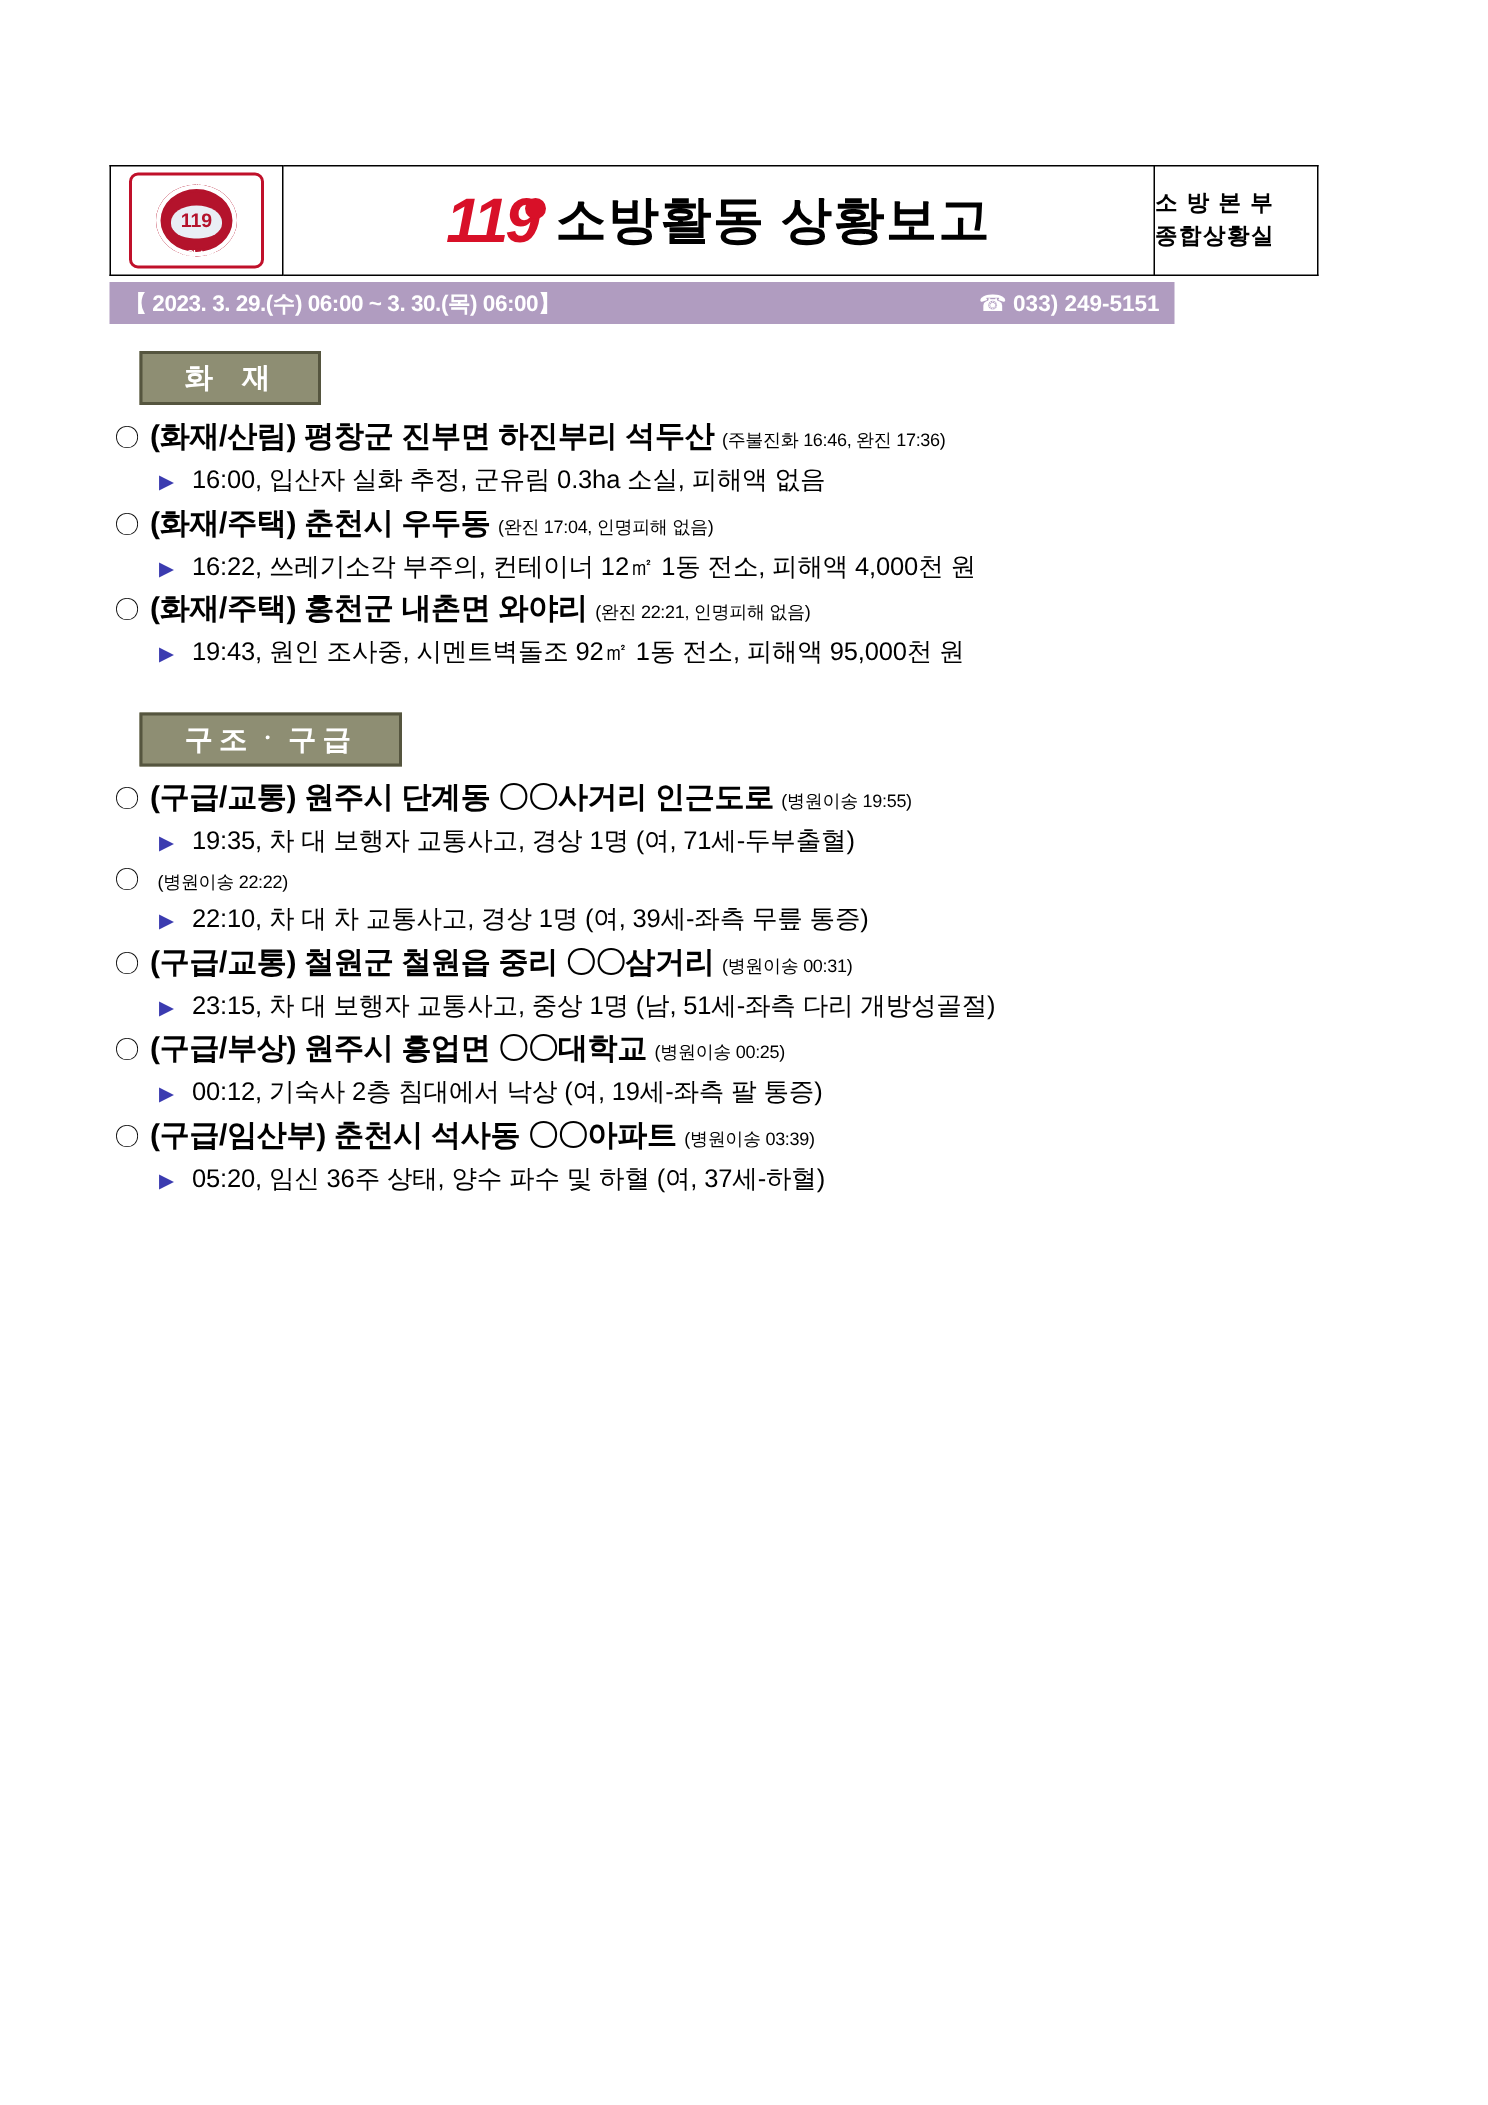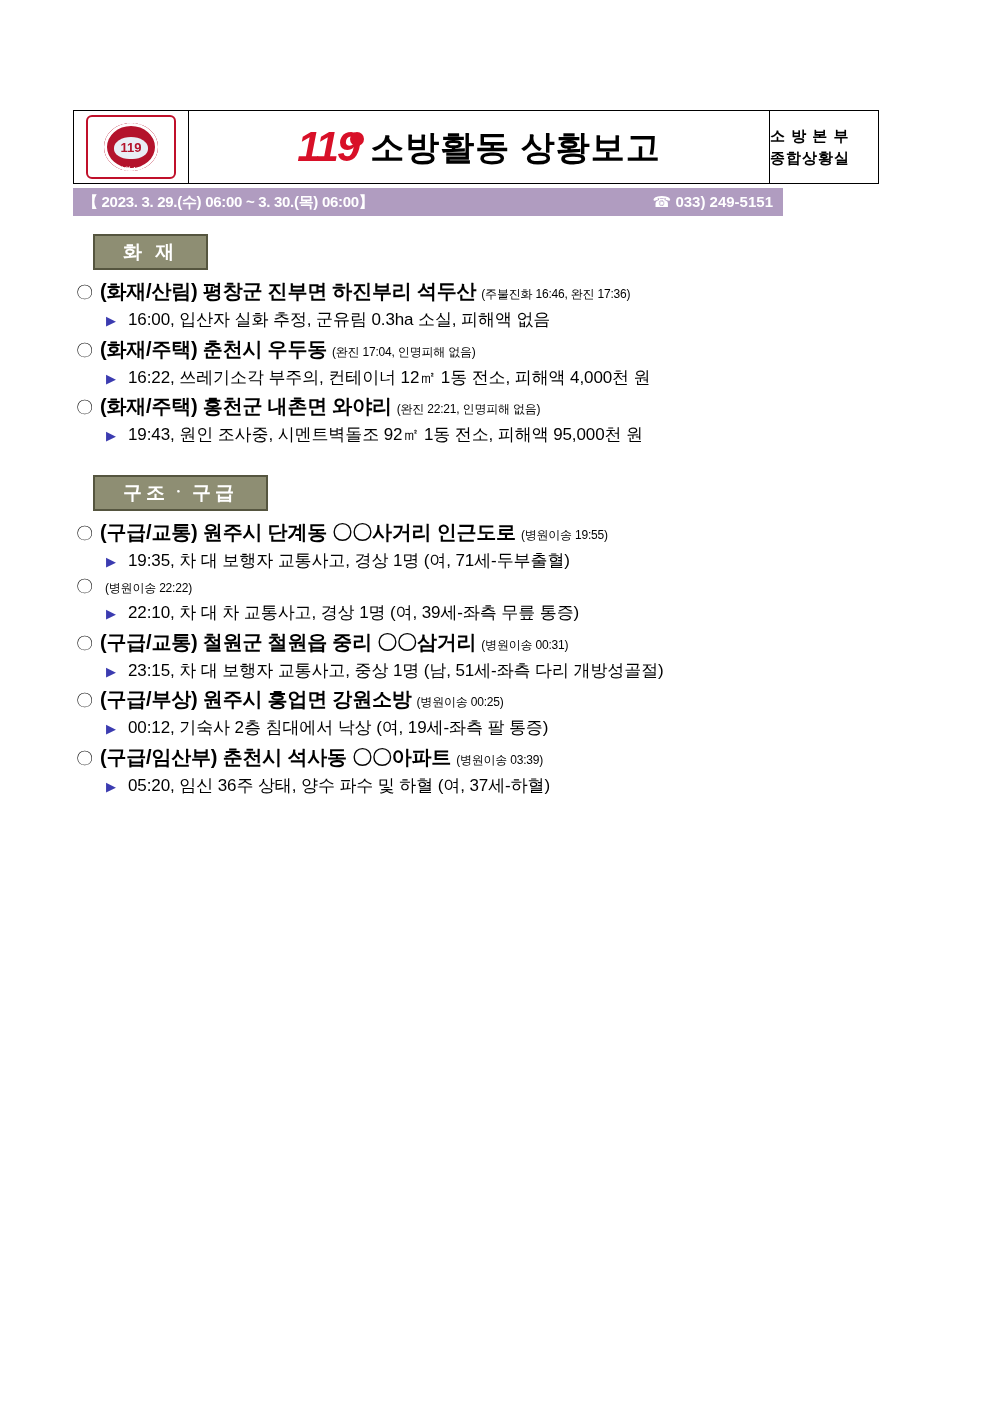--- a/index.html
+++ b/index.html
@@ -159,20 +159,21 @@
   .section-head {
     display: inline-block;
     background: #8e8e73;
     color: #ffffff;
     font-size: 19px;
     font-weight: bold;
     padding: 3px 28px;
     border: 2px solid #55553f;
     letter-spacing: 4px;
     margin: 18px 0 6px 20px;
+    font-family: Liberation Mono, monospace;
   }
   .section-head.second { margin-top: 26px; }
 
   
   .entries { margin-left: 3px; }
   .entry { margin-bottom: 1px; }
   .line-main {
     display: flex;
     align-items: baseline;
     font-size: 20px;
@@ -327,21 +328,21 @@
       </div>
       <div class="line-sub">
         <span class="bullet-tri">▶</span>
         <span class="sub-text">23:15, 차 대 보행자 교통사고, 중상 1명 (남, 51세-좌측 다리 개방성골절)</span>
       </div>
     </div>
 
     <div class="entry">
       <div class="line-main">
         <span class="bullet-o">〇</span>
-        <span class="main-bold">(구급/부상) 원주시 흥업면 강원소방</span>
+        <span class="main-bold">(구급/부상) 원주시 흥업면 〇〇대학교</span>
         <span class="main-paren">(병원이송 00:25)</span>
       </div>
       <div class="line-sub">
         <span class="bullet-tri">▶</span>
         <span class="sub-text">00:12, 기숙사 2층 침대에서 낙상 (여, 19세-좌측 팔 통증)</span>
       </div>
     </div>
 
     <div class="entry">
       <div class="line-main">

